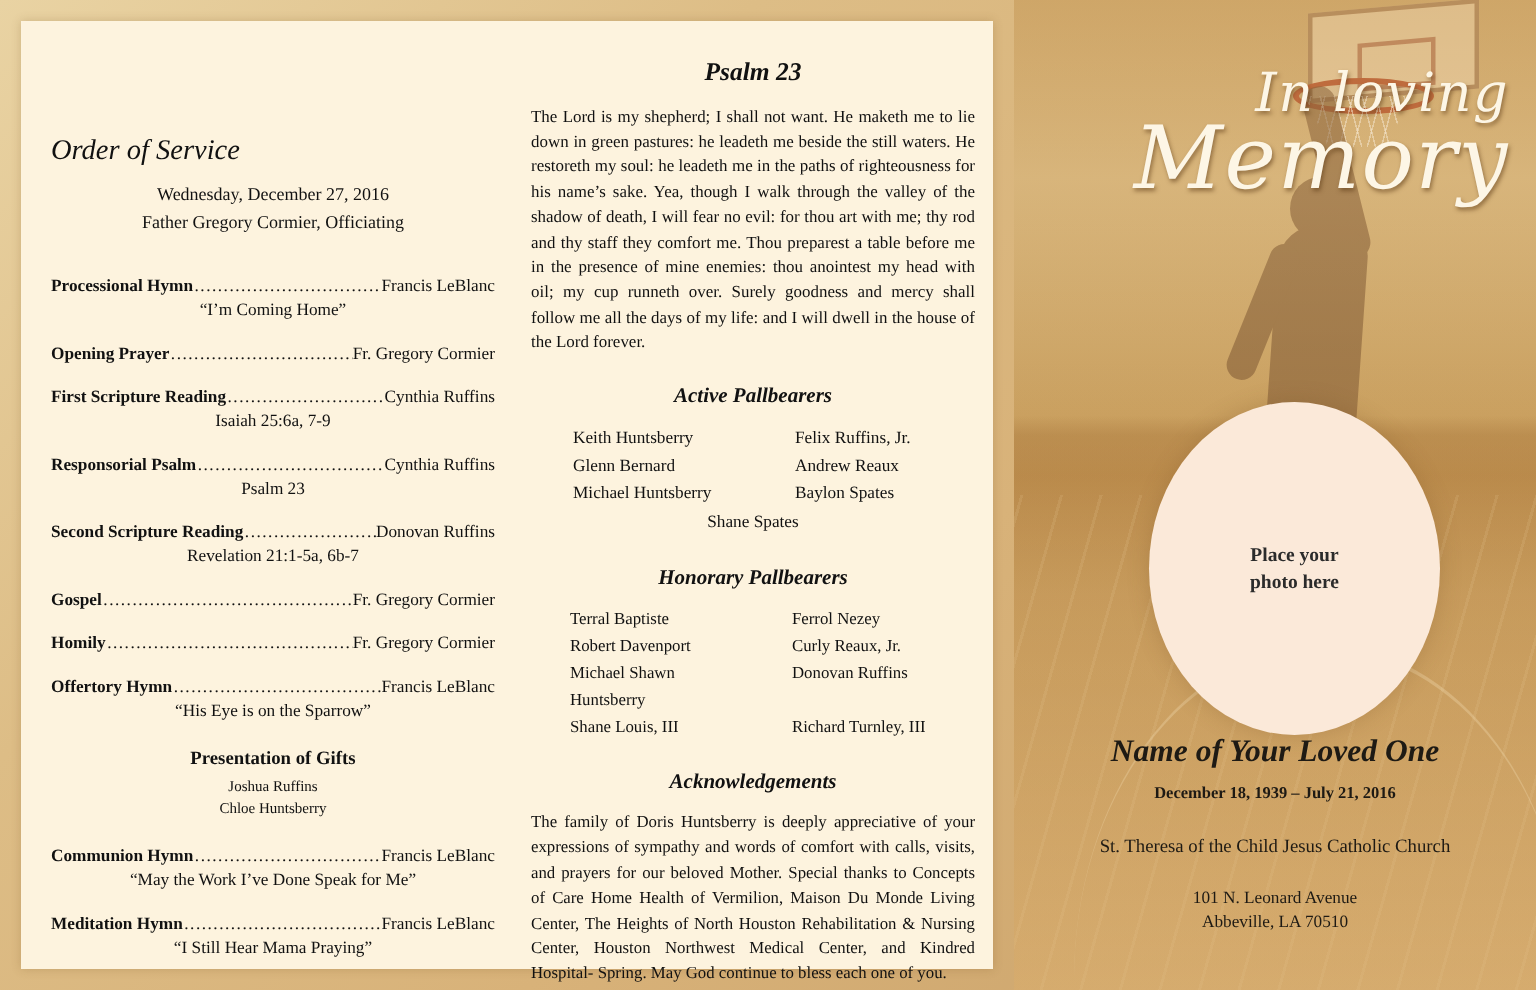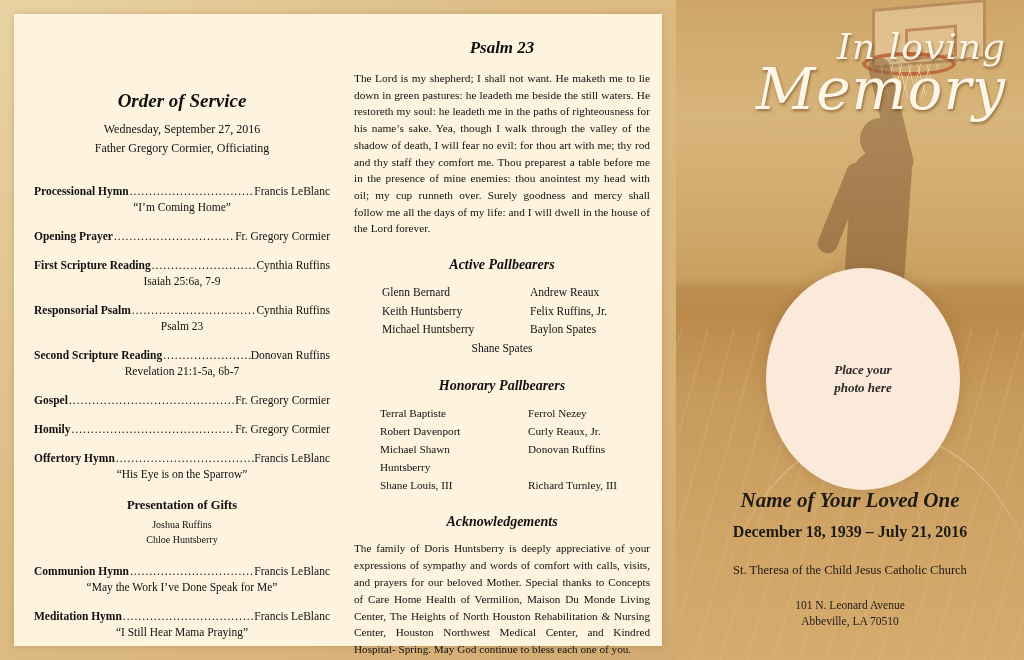--- a/index.html
+++ b/index.html
@@ -184,21 +184,21 @@
     border-radius: 10px;
   }
   .overlay-warm {
     position: absolute;
     inset: 0;
     background: linear-gradient(180deg, rgba(215,170,105,0.35) 0%, rgba(215,175,110,0.18) 35%, rgba(205,160,95,0.40) 100%);
   }
   .in-loving {
     position: absolute;
     right: 18px;
-    top: 30px;
+    top: 46px;
     text-align: right;
     color: #fdf6e6;
     font-family: "DejaVu Serif", serif;
     font-style: italic;
     line-height: 0.92;
     text-shadow: 1px 2px 3px rgba(90,55,20,.55);
   }
   .in-loving .l1 {
     font-size: 36px;
     display: block;
@@ -216,21 +216,20 @@
     width: 194px;
     height: 222px;
     background: #fbe9d9;
     border-radius: 50%;
     box-shadow: 0 0 14px rgba(120,80,35,0.25);
     display: flex;
     align-items: center;
     justify-content: center;
   }
   .photo-oval .ph {
-    font-style: italic;
     font-weight: bold;
     font-size: 13px;
     color: #2b2b2b;
     text-align: center;
     line-height: 1.35;
   }
   .right-bottom {
     position: absolute;
     left: 0;
     right: 0;
@@ -239,21 +238,21 @@
     color: #1e1a14;
   }
   .loved-name {
     font-style: italic;
     font-weight: bold;
     font-size: 21px;
     margin-bottom: 10px;
   }
   .loved-dates {
     font-weight: bold;
-    font-size: 16px;
+    font-size: 11px;
     margin-bottom: 22px;
   }
   .church-name {
     font-size: 12.5px;
     margin-bottom: 20px;
   }
   .church-addr {
     font-size: 11.5px;
     line-height: 1.35;
   }
@@ -275,23 +274,23 @@
     color: #111;
   }
   .col-mid {
     position: absolute;
     left: 340px;
     top: 14px;
     width: 296px;
     color: #111;
   }
   .oos-title {
-    text-align: center;
+    text-align: left;
     font-style: italic;
-    font-weight: bold;
+    font-weight: normal;
     font-size: 19px;
     margin-top: 62px;
   }
   .oos-sub {
     text-align: center;
     font-size: 12px;
     margin-top: 8px;
     line-height: 1.55;
   }
   .svc-list {
@@ -444,21 +443,21 @@
         <span>Abbeville, LA 70510</span>
       </div>
     </div>
   </div>
 
   <div class="paper">
 
     <div class="col-left">
       <div class="oos-title">Order of Service</div>
       <div class="oos-sub">
-        <span>Wednesday, September 27, 2016</span><br>
+        <span>Wednesday, December 27, 2016</span><br>
         <span>Father Gregory Cormier, Officiating</span>
       </div>
 
       <div class="svc-list">
 
         <div class="svc-item">
           <div class="svc-line">
             <span class="svc-label">Processional Hymn</span>
             <span class="svc-dots"></span>
             <span class="svc-person">Francis LeBlanc</span>
@@ -553,26 +552,26 @@
       </div>
     </div>
 
     <div class="col-mid">
       <div class="psalm-title">Psalm 23</div>
       <div class="psalm-body">The Lord is my shepherd; I shall not want. He maketh me to lie down in green pastures: he leadeth me beside the still waters. He restoreth my soul: he leadeth me in the paths of righteousness for his name’s sake. Yea, though I walk through the valley of the shadow of death, I will fear no evil: for thou art with me; thy rod and thy staff they comfort me. Thou preparest a table before me in the presence of mine enemies: thou anointest  my head with oil; my cup runneth over.  Surely goodness and mercy shall follow me all the days of my life: and I will dwell in the house of the Lord forever.</div>
 
       <div class="sec-title">Active Pallbearers</div>
       <div class="pallbearers">
         <div class="pb-row">
+          <div class="pb-col">Keith Huntsberry</div>
+          <div class="pb-col">Felix Ruffins, Jr.</div>
+        </div>
+        <div class="pb-row">
           <div class="pb-col">Glenn Bernard</div>
           <div class="pb-col">Andrew Reaux</div>
-        </div>
-        <div class="pb-row">
-          <div class="pb-col">Keith Huntsberry</div>
-          <div class="pb-col">Felix Ruffins, Jr.</div>
         </div>
         <div class="pb-row">
           <div class="pb-col">Michael Huntsberry</div>
           <div class="pb-col">Baylon Spates</div>
         </div>
         <div class="pb-row">
           <div class="pb-col pb-center">Shane Spates</div>
         </div>
       </div>
 

